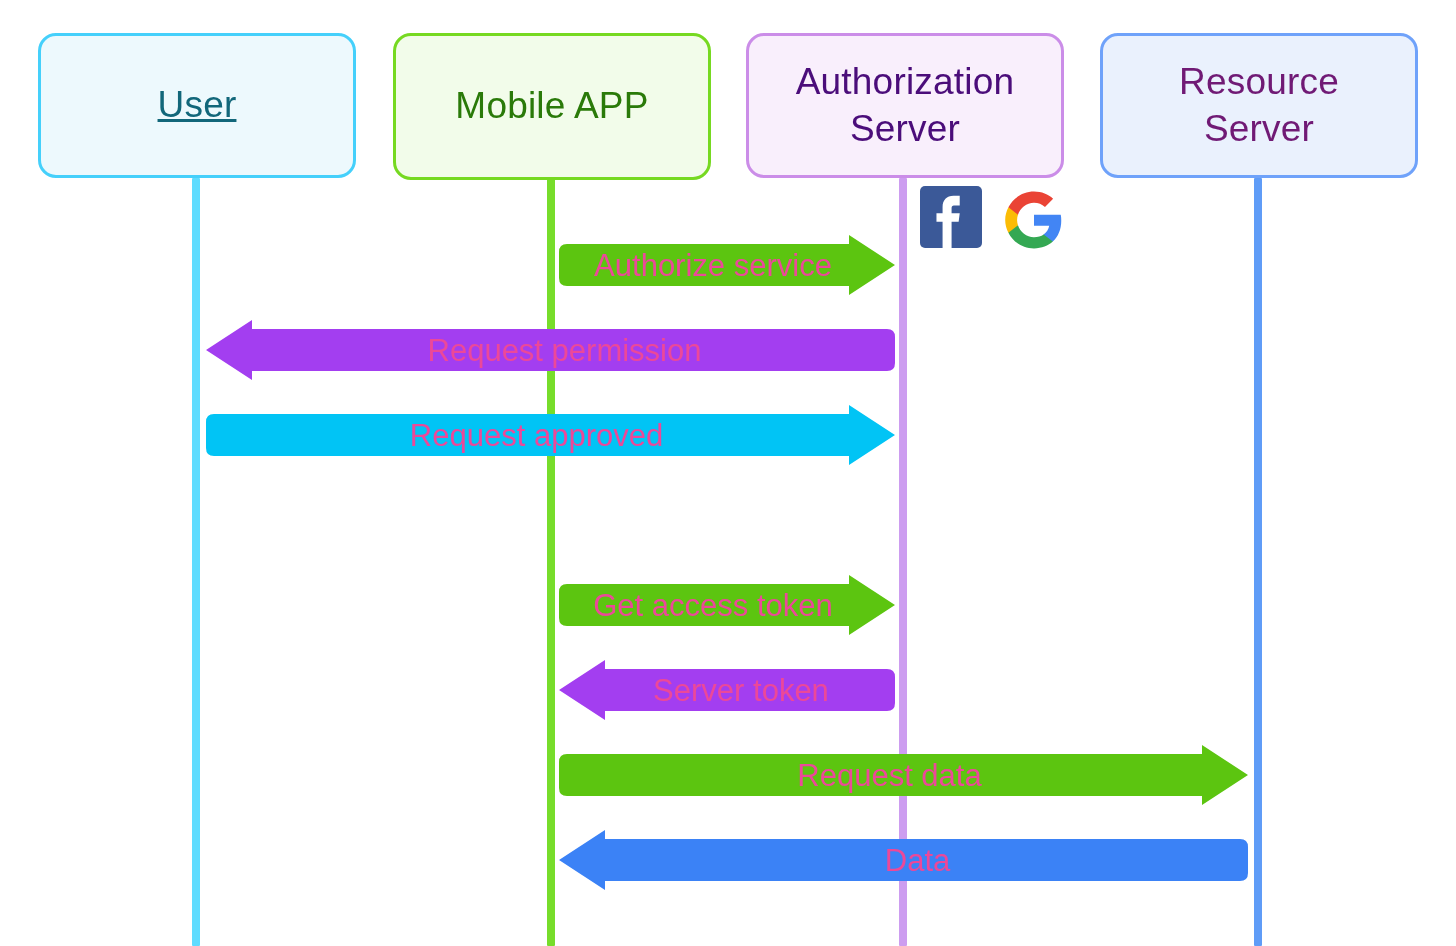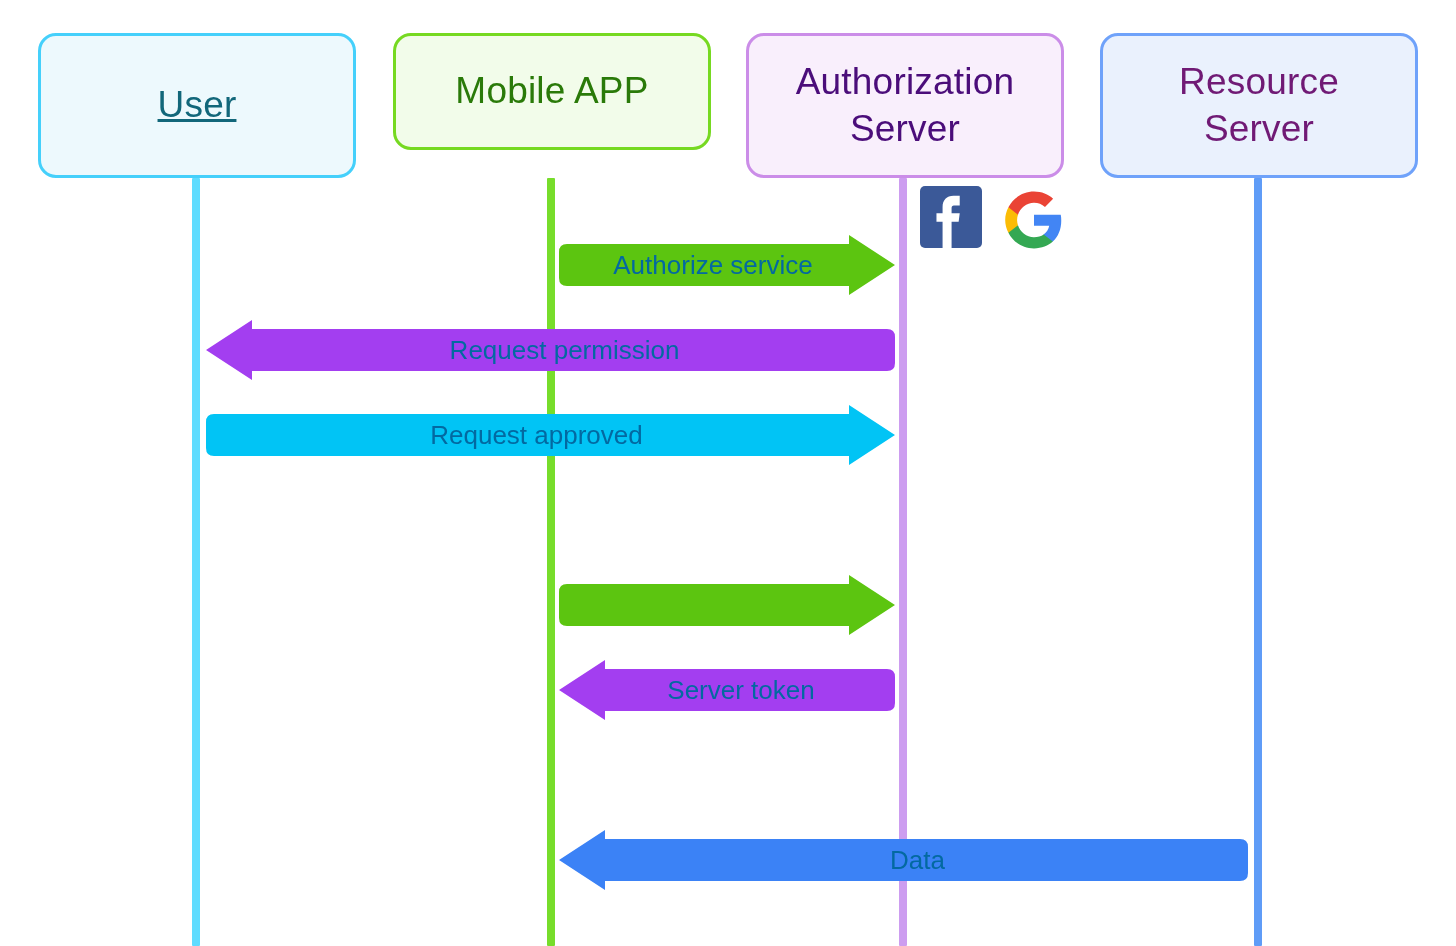--- a/index.html
+++ b/index.html
@@ -49,22 +49,22 @@
   
   .msg {
     position: absolute;
     display: flex;
     align-items: center;
     justify-content: center;
   }
   .msg-label {
     position: relative;
     z-index: 2;
-    color: #0369a1;
-    font-size: 26px;
+    color: #ec4899;
+    font-size: 31px;
     line-height: 1;
     white-space: nowrap;
     pointer-events: none;
   }
   .msg-shape {
     position: absolute;
     left: 0;
     top: 0;
     width: 100%;
     height: 100%;
@@ -89,21 +89,21 @@
 <body>
 
 <div id="canvas">
     <div class="lifeline" style="left: 192px; top: 178px; height: 768px; background: rgb(95, 220, 255);"></div>
     <div class="lifeline" style="left: 547px; top: 178px; height: 768px; background: rgb(119, 221, 43);"></div>
     <div class="lifeline" style="left: 899px; top: 178px; height: 768px; background: rgb(205, 157, 240);"></div>
     <div class="lifeline" style="left: 1254px; top: 178px; height: 768px; background: rgb(95, 156, 247);"></div>
     <div class="actor-box" style="left: 38px; top: 33px; width: 318px; height: 145px; background: rgb(237, 249, 253); border-color: rgb(69, 208, 251);">
       <div class="actor-label" style="color: rgb(18, 103, 122); text-decoration: underline;">User</div>
     </div>
-    <div class="actor-box" style="left: 393px; top: 33px; width: 318px; height: 117px; background: rgb(242, 252, 234); border-color: rgb(118, 217, 33);">
+    <div class="actor-box" style="left: 393px; top: 33px; width: 318px; height: 147px; background: rgb(242, 252, 234); border-color: rgb(118, 217, 33);">
       <div class="actor-label" style="color: rgb(42, 122, 9);">Mobile APP</div>
     </div>
     <div class="actor-box" style="left: 746px; top: 33px; width: 318px; height: 145px; background: rgb(249, 239, 252); border-color: rgb(203, 141, 232);">
       <div class="actor-label" style="color: rgb(75, 13, 122);">Authorization
 Server</div>
     </div>
     <div class="actor-box" style="left: 1100px; top: 33px; width: 318px; height: 145px; background: rgb(234, 241, 253); border-color: rgb(111, 162, 250);">
       <div class="actor-label" style="color: #701a75;">Resource
 Server</div>
     </div>
@@ -122,26 +122,33 @@
     <div class="msg dir-right" style="left: 206px; top: 405px; width: 689px; height: 60px;">
       <svg class="msg-shape" viewBox="0 0 689 60" preserveAspectRatio="none">
         <path d="M 0 17 Q 0 9 8 9 L 643 9 L 643 0 L 689 30 L 643 60 L 643 51 L 8 51 Q 0 51 0 43 Z" fill="#01c4f5"></path>
       </svg>
       <span class="msg-label">Request approved</span>
     </div>
     <div class="msg dir-right" style="left: 559px; top: 575px; width: 336px; height: 60px;">
       <svg class="msg-shape" viewBox="0 0 336 60" preserveAspectRatio="none">
         <path d="M 0 17 Q 0 9 8 9 L 290 9 L 290 0 L 336 30 L 290 60 L 290 51 L 8 51 Q 0 51 0 43 Z" fill="#5cc510"></path>
       </svg>
+      <span class="msg-label">Get access token</span>
     </div>
     <div class="msg dir-left" style="left: 559px; top: 660px; width: 336px; height: 60px;">
       <svg class="msg-shape" viewBox="0 0 336 60" preserveAspectRatio="none">
         <path d="M 336 17 Q 336 9 328 9 L 46 9 L 46 0 L 0 30 L 46 60 L 46 51 L 328 51 Q 336 51 336 43 Z" fill="#a33ef0"></path>
       </svg>
       <span class="msg-label">Server token</span>
+    </div>
+    <div class="msg dir-right" style="left: 559px; top: 745px; width: 689px; height: 60px;">
+      <svg class="msg-shape" viewBox="0 0 689 60" preserveAspectRatio="none">
+        <path d="M 0 17 Q 0 9 8 9 L 643 9 L 643 0 L 689 30 L 643 60 L 643 51 L 8 51 Q 0 51 0 43 Z" fill="#5cc510"></path>
+      </svg>
+      <span class="msg-label">Request data</span>
     </div>
     <div class="msg dir-left" style="left: 559px; top: 830px; width: 689px; height: 60px;">
       <svg class="msg-shape" viewBox="0 0 689 60" preserveAspectRatio="none">
         <path d="M 689 17 Q 689 9 681 9 L 46 9 L 46 0 L 0 30 L 46 60 L 46 51 L 681 51 Q 689 51 689 43 Z" fill="#3b82f6"></path>
       </svg>
       <span class="msg-label">Data</span>
     </div>
     <div class="logo fb-logo" style="left: 920px; top: 186px; width: 62px; height: 62px;">
       <svg viewBox="0 0 64 64" width="62" height="62">
         <path fill="#ffffff" d="M41 20h-6c-1.6 0-2.4 1-2.4 2.6V28H41l-1.1 9h-7.3v27h-9.3V37H17v-9h6.3v-6.4C23.3 14.5 27.5 10 34.6 10H41z"></path>

